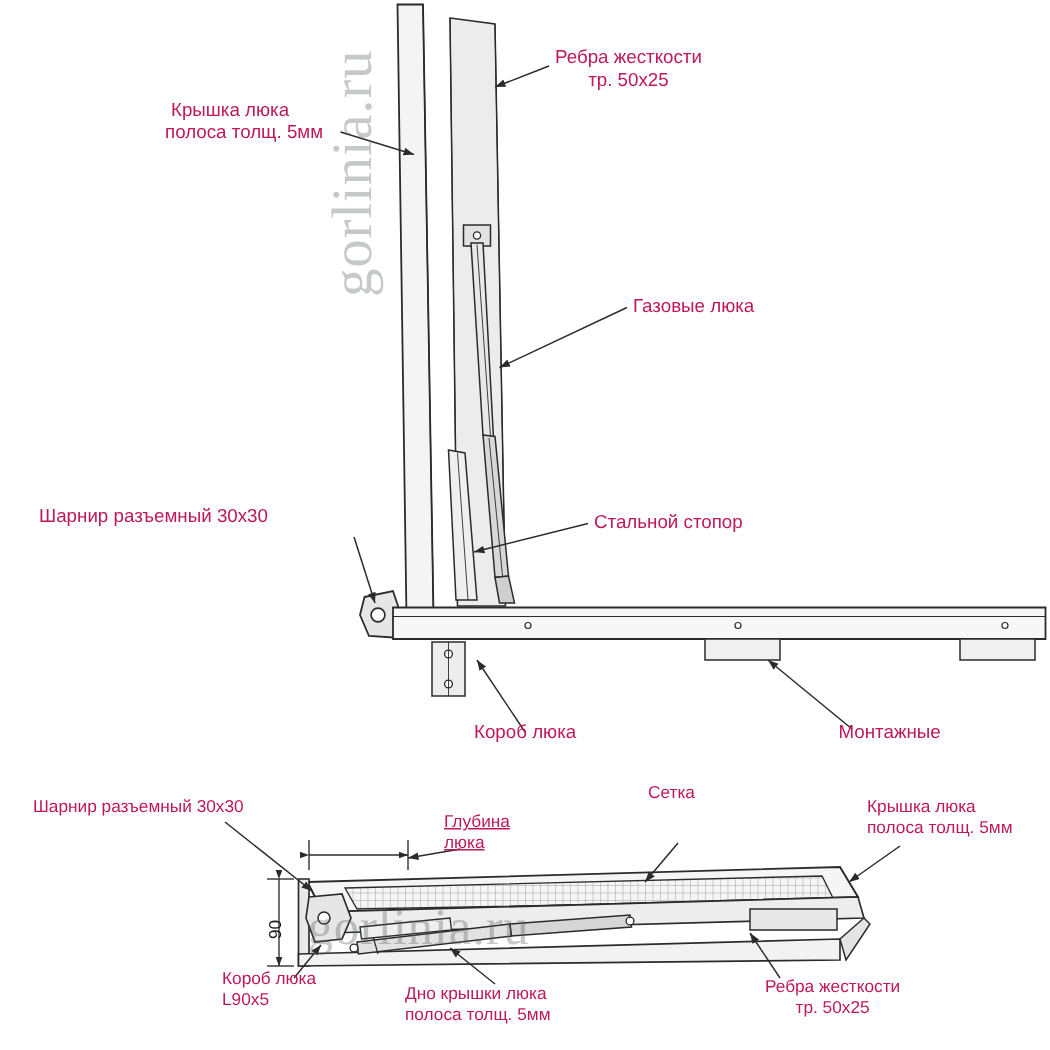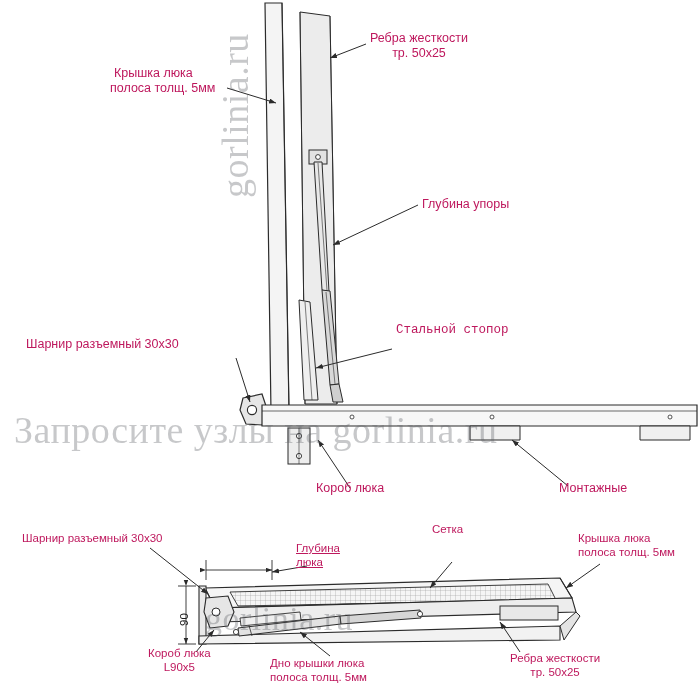--- a/index.html
+++ b/index.html
@@ -215,39 +215,38 @@
       <path d="M150 548 L208 594" marker-end="url(#arrowS)"></path>
       <path d="M307 566 L272 572" marker-end="url(#arrowS)"></path>
       <path d="M452 562 L430 588" marker-end="url(#arrowS)"></path>
       <path d="M600 564 L566 588" marker-end="url(#arrowS)"></path>
       <path d="M196 652 L214 630" marker-end="url(#arrowS)"></path>
       <path d="M330 656 L300 632" marker-end="url(#arrowS)"></path>
       <path d="M520 652 L500 622" marker-end="url(#arrowS)"></path>
     </g>
   </svg>
 
-  <div class="wm wm-main">Запросите узлы на gorlinia.ru</div>
   <div class="wm wm-vert">gorlinia.ru</div>
   <div class="wm wm-bot">gorlinia.ru</div>
 
   <div class="lbl" style="left:370px; top:31px;">
     <div>Ребра жесткости</div>
     <div style="text-align:center">тр. 50х25</div>
   </div>
 
   <div class="lbl" style="left:110px; top:66px;">
     <div style="padding-left:4px">Крышка люка</div>
     <div>полоса толщ. 5мм</div>
   </div>
 
-  <div class="lbl" style="left:422px; top:197px;">Глубина упоры</div>
+  <div class="lbl" style="left:422px; top:197px;">Газовые люка</div>
 
   <div class="lbl" style="left:26px; top:337px;">Шарнир разъемный 30х30</div>
 
-  <div class="lbl" style="left:396px; top:323px;font-family:Liberation Mono, monospace;">Стальной стопор</div>
+  <div class="lbl" style="left:396px; top:341px;">Стальной стопор</div>
 
   <div class="lbl" style="left:316px; top:481px;">Короб люка</div>
 
   <div class="lbl" style="left:542px; top:481px;margin-left:17px;">Монтажные</div>
 
   <div class="lbl sm" style="left:22px; top:531px;">Шарнир разъемный 30х30</div>
 
   <div class="lbl sm" style="left:296px; top:541px;text-decoration:underline;">
     <div>Глубина</div>
     <div>люка</div>
@@ -255,21 +254,21 @@
 
   <div class="lbl sm" style="left:432px; top:522px;">Сетка</div>
 
   <div class="lbl sm" style="left:578px; top:531px;">
     <div>Крышка люка</div>
     <div>полоса толщ. 5мм</div>
   </div>
 
   <div class="lbl sm" style="left:148px; top:646px;">
     <div>Короб люка</div>
-    <div style="text-align:center">L90х5</div>
+    <div style="">L90х5</div>
   </div>
 
   <div class="lbl sm" style="left:270px; top:656px;">
     <div>Дно крышки люка</div>
     <div>полоса толщ. 5мм</div>
   </div>
 
   <div class="lbl sm" style="left:510px; top:651px;">
     <div>Ребра жесткости</div>
     <div style="text-align:center">тр. 50х25</div>

